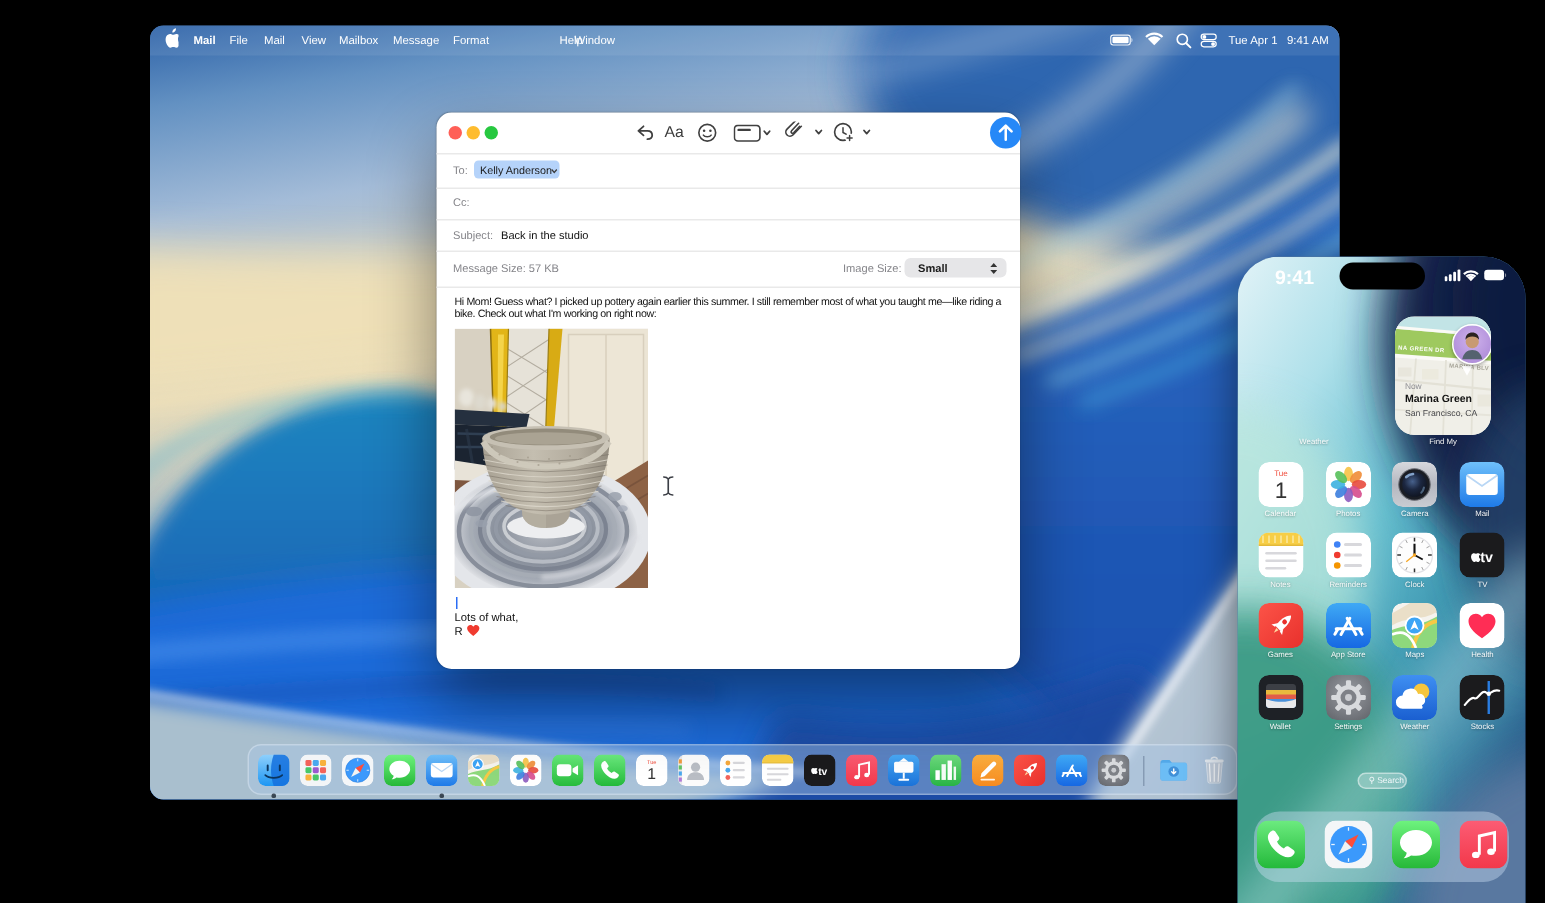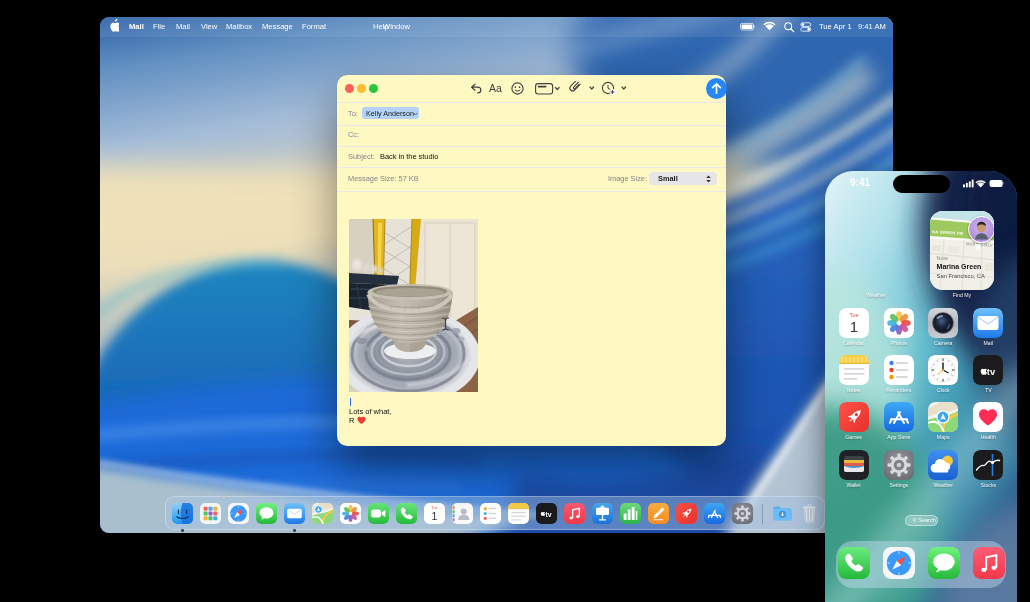--- a/index.html
+++ b/index.html
@@ -8,21 +8,21 @@
   #desktop{position:absolute;left:100px;top:17px;width:793px;height:516px;border-radius:9px;overflow:hidden;background:#4578b6;}
   #wall{position:absolute;left:0;top:0;}
   
   #menubar{position:absolute;left:0;top:0;width:100%;height:20px;background:rgba(255,255,255,0.08);color:#fff;font-size:7.6px;display:flex;align-items:center;}
   #menubar .it{position:absolute;top:0;height:20px;line-height:20px;white-space:nowrap;}
   
   #dock{position:absolute;left:65px;top:479px;width:660px;height:34px;border-radius:9px;background:rgba(168,198,228,0.45);border:0.5px solid rgba(255,255,255,0.3);}
   .dk{position:absolute;top:6px;width:21px;height:21px;border-radius:5px;}
   .dot{position:absolute;top:32px;width:2.5px;height:2.5px;border-radius:50%;background:rgba(20,30,40,0.75);}
   
-  #mailwin{position:absolute;left:191px;top:58px;width:389px;height:371px;border-radius:10px;background:#fef9c3;box-shadow:0 22px 45px rgba(0,0,0,0.45), 0 0 1px rgba(0,0,0,0.3);margin-left:46px;}
+  #mailwin{position:absolute;left:191px;top:58px;width:389px;height:371px;border-radius:10px;background:#ffffff;box-shadow:0 22px 45px rgba(0,0,0,0.45), 0 0 1px rgba(0,0,0,0.3);}
   .hl{position:absolute;left:0;width:100%;height:1px;background:#e9e9e9;}
   .lab{position:absolute;color:#848489;font-size:7.4px;}
   .val{position:absolute;color:#111;font-size:7.4px;}
   
   #iphone{position:absolute;left:825px;top:171px;width:192px;height:431px;border-radius:28px 28px 0 0;overflow:hidden;background:#2a5488;box-shadow:0 10px 30px rgba(0,0,0,0.5);}
   .ic{position:absolute;width:30px;height:30px;border-radius:7px;}
   .iclab{position:absolute;width:44px;text-align:center;font-size:5.2px;color:rgba(255,255,255,0.95);text-shadow:0 0.5px 1.5px rgba(0,0,0,0.35);}
 </style>
 </head>
 <body>
@@ -491,20 +491,21 @@
       
       <span class="lab" style="left:11px;top:99px;">Message Size: 57 KB</span>
       <span class="lab" style="left:271px;top:99px;">Image Size:</span>
       <div style="position:absolute;left:312px;top:96.5px;width:68px;height:13.5px;border-radius:4px;background:#e6e6e8;"></div>
       <span style="position:absolute;left:321px;top:99px;font-size:7.4px;font-weight:bold;color:#1a1a1a;">Small</span>
       <svg style="position:absolute;left:368px;top:99.5px;" width="7" height="8" viewBox="0 0 7 8">
           <path d="M3.5 0.4 L5.8 3 L1.2 3 Z M3.5 7.6 L5.8 5 L1.2 5 Z" fill="#333"></path>
         </svg>
       <div class="hl" style="top:115.5px;"></div>
       
+      <div style="position:absolute;left:12px;top:121.5px;width:385px;font-size:7.1px;line-height:8.2px;letter-spacing:-0.25px;white-space:nowrap;color:#111;">Hi Mom! Guess what? I picked up pottery again earlier this summer. I still remember most of what you taught me—like riding a<br>bike. Check out what I'm working on right now:</div>
       <div id="photo" style="position:absolute;left:12px;top:143.5px;width:129px;height:173px;overflow:hidden;">
         <svg width="129" height="173" viewBox="0 0 129 173">
           <defs>
             <linearGradient id="potg" x1="0" y1="0" x2="1" y2="0">
               <stop offset="0" stop-color="#a8a193"></stop>
                 <stop offset="0.4" stop-color="#c4beb0"></stop>
                 <stop offset="0.75" stop-color="#b3ac9e"></stop>
                 <stop offset="1" stop-color="#948d80"></stop>
             </linearGradient>
             <radialGradient id="wheelg" cx="0.5" cy="0.5" r="0.5">
@@ -645,21 +646,21 @@
       <ellipse cx="228" cy="55" rx="132" ry="165" fill="#142349" filter="url(#pb)"></ellipse>
         <ellipse cx="248" cy="35" rx="105" ry="115" fill="#0f1d40" filter="url(#pb)" opacity="0.92"></ellipse>
       <ellipse cx="205" cy="180" rx="55" ry="95" fill="#25466e" filter="url(#pb)" opacity="0.75"></ellipse>
       <ellipse cx="0" cy="210" rx="85" ry="110" fill="#b9e6da" filter="url(#pb)" opacity="0.75"></ellipse>
         <ellipse cx="5" cy="360" rx="112" ry="125" fill="#3a9a84" filter="url(#pb)" opacity="0.95"></ellipse>
       <ellipse cx="225" cy="440" rx="110" ry="110" fill="#5e7ba2" filter="url(#pb)" opacity="0.9"></ellipse>
       <path d="M -20,480 L 210,200" stroke="#c6ecf0" stroke-width="34" opacity="0.4" filter="url(#pb)"></path>
       <path d="M 60,431 L 200,260" stroke="#7fd0d8" stroke-width="20" opacity="0.35" filter="url(#pb)"></path>
     </svg>
 
-    <span style="position:absolute;left:25px;top:6px;font-size:10px;font-weight:bold;color:#fff;">9:41</span>
+    <span style="position:absolute;left:25px;top:6px;font-size:13px;font-weight:bold;color:#fff;">9:41</span>
     <div style="position:absolute;left:68px;top:3.5px;width:57px;height:18.5px;border-radius:9.5px;background:#000;"></div>
     <svg style="position:absolute;left:138px;top:8px;" width="42" height="9" viewBox="0 0 42 9">
       <g fill="#fff">
           <rect x="0" y="5.2" width="1.9" height="3.3" rx="0.8"></rect>
           <rect x="2.9" y="3.8" width="1.9" height="4.7" rx="0.8"></rect>
           <rect x="5.8" y="2.2" width="1.9" height="6.3" rx="0.8"></rect>
           <rect x="8.7" y="0.6" width="1.9" height="7.9" rx="0.8"></rect>
         </g>
       <g fill="#fff">
           <path d="M17.6 8.5 L15.1 5.9 a3.9 3.9 0 0 1 5 0 Z"></path>

